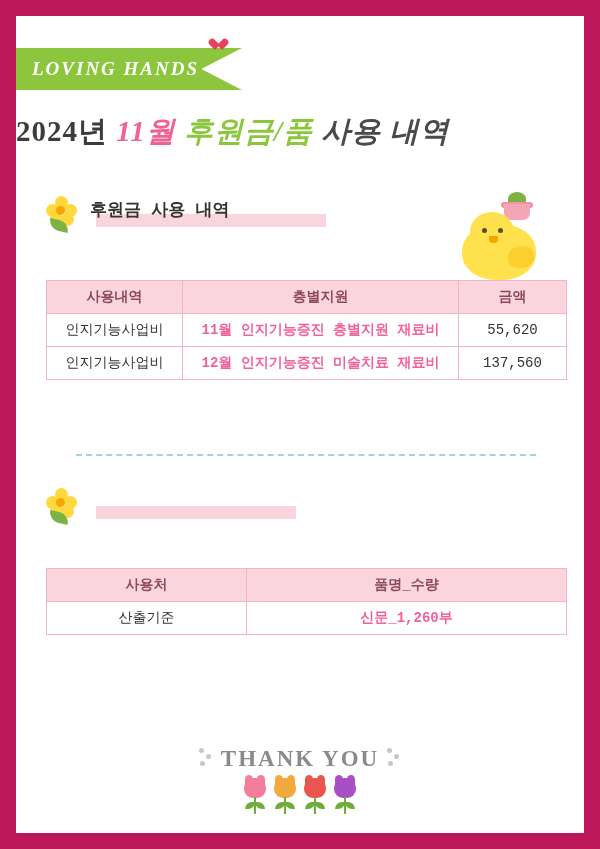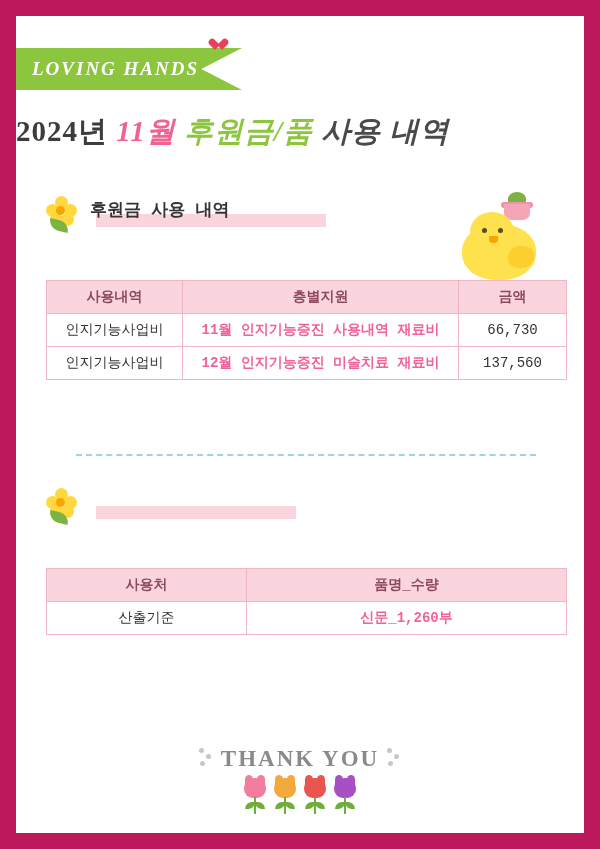--- a/index.html
+++ b/index.html
@@ -397,22 +397,22 @@
         <thead>
           <tr>
             <th>사용내역</th>
             <th>층별지원</th>
             <th>금액</th>
           </tr>
         </thead>
         <tbody>
           <tr>
             <td>인지기능사업비</td>
-            <td class="criteria">11월 인지기능증진 사용내역 재료비</td>
-            <td class="amount">66,730</td>
+            <td class="criteria">11월 인지기능증진 층별지원 재료비</td>
+            <td class="amount">55,620</td>
           </tr>
           <tr>
             <td>인지기능사업비</td>
             <td class="criteria">12월 인지기능증진 미술치료 재료비</td>
             <td class="amount">137,560</td>
           </tr>
         </tbody>
       </table>
     </div>
 

